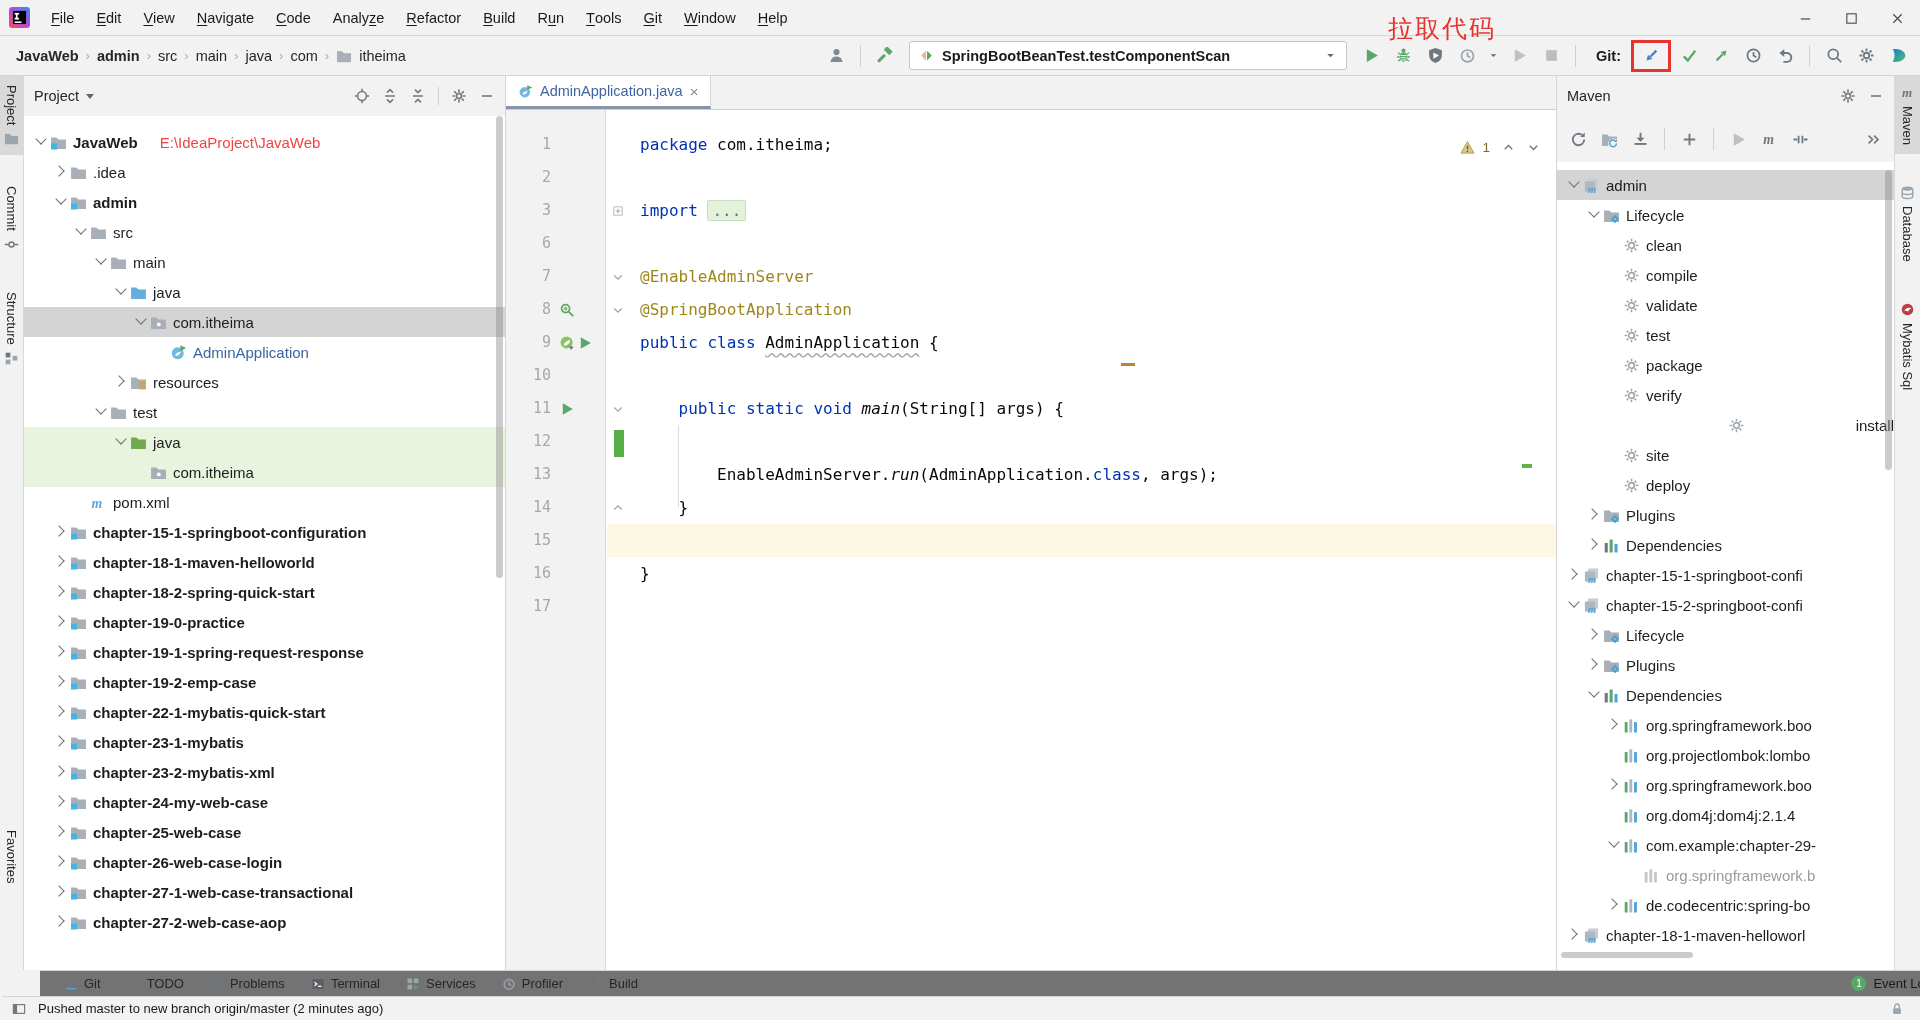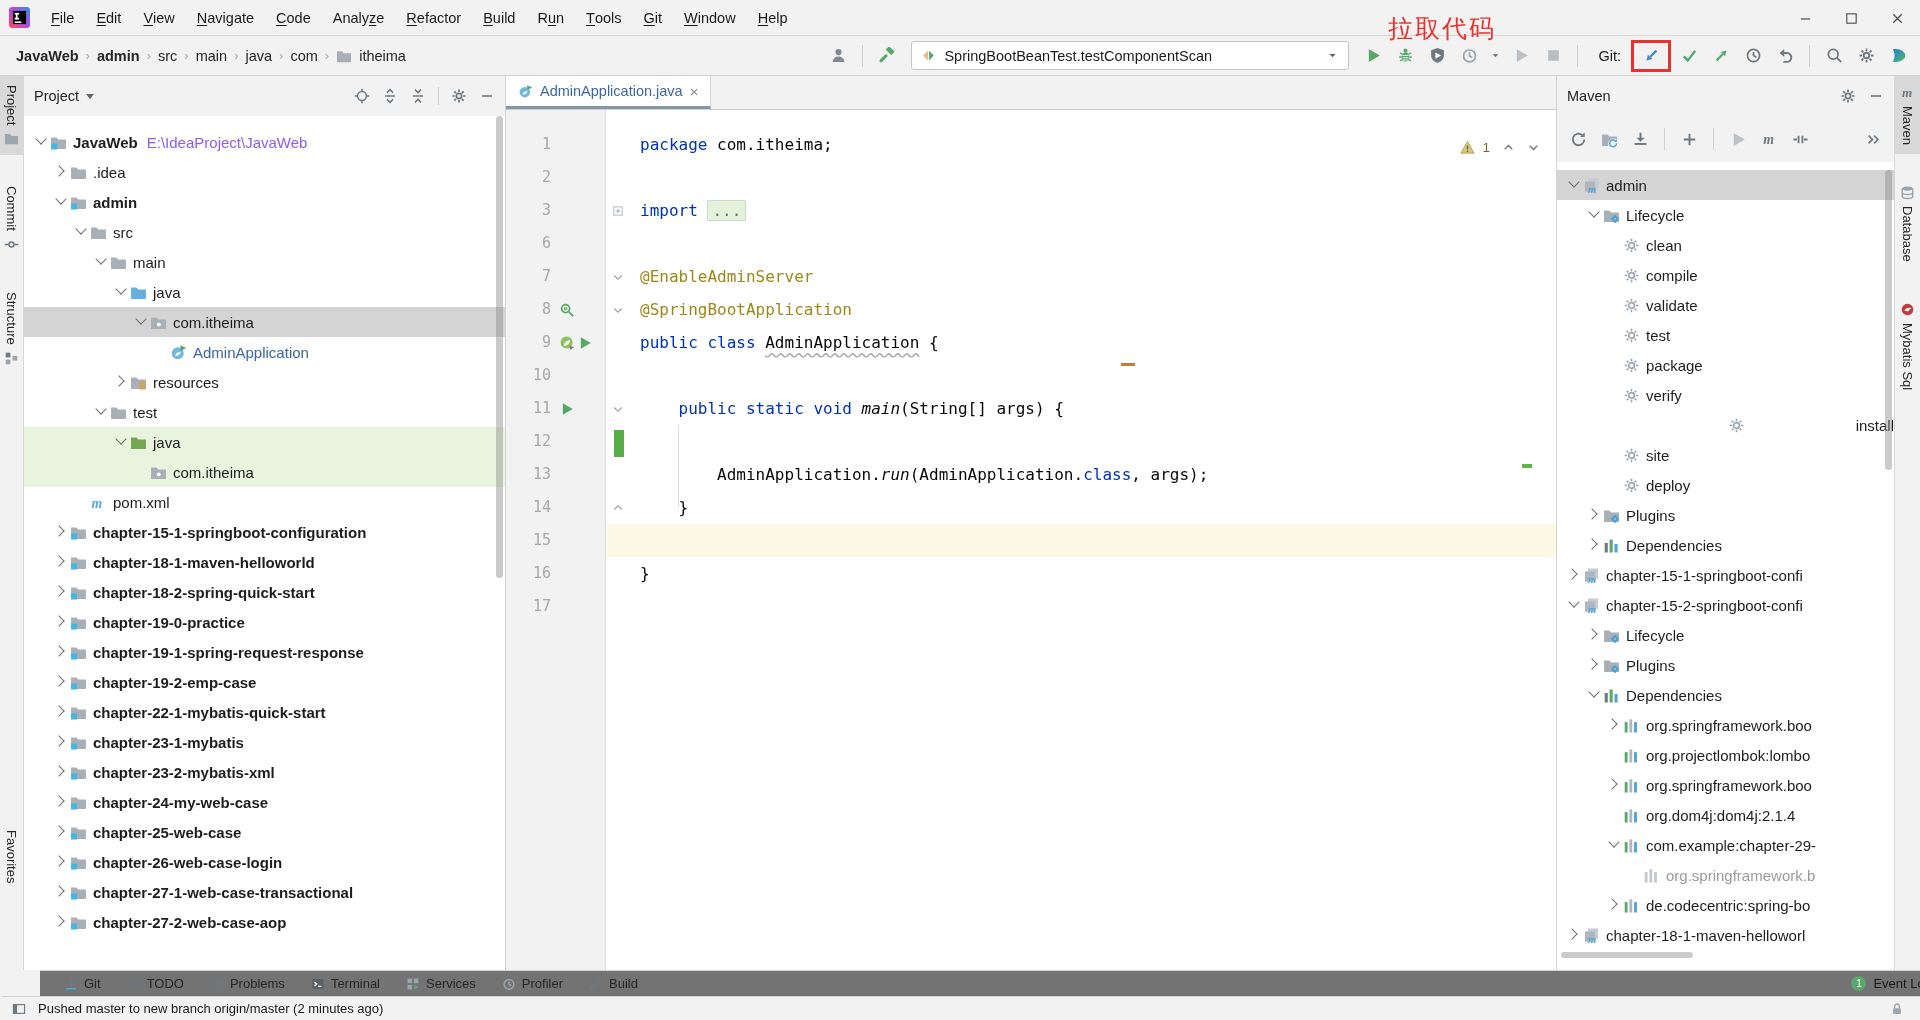--- a/index.html
+++ b/index.html
@@ -18,21 +18,21 @@
   .winbtn { width:46px; height:36px; display:flex; align-items:center; justify-content:center; }
   .winbtn span { width:15px; height:15px; display:block; }
 
   
   #toolbar { position:absolute; left:0; top:36px; width:1920px; height:40px; background:#F2F2F2; border-bottom:1px solid #D4D4D4; display:flex; align-items:center; padding:0 8px; }
   #breadcrumbs { display:flex; align-items:center; gap:7px; font-size:14.5px; margin-left:8px; }
   .crumb { color:#262626; }
   .crumb.b { font-weight:bold; }
   .crumb-sep { color:#ACACAC; font-size:13px; }
   .crumb-folder { width:16px; height:16px; display:inline-block; }
-  #tb-right { margin-left:auto; display:flex; align-items:center; gap:4px; }
+  #tb-right { margin-left:auto; display:flex; align-items:center; gap:4px;font-weight:bold; }
   .tbtn { width:28px; height:28px; display:flex; align-items:center; justify-content:center; }
   .tbtn span, .tbtn > i { width:17px; height:17px; display:block; }
   .tb-sep { width:1px; height:22px; background:#D1D1D1; margin:0 6px; }
   #run-combo { width:438px; height:29px; background:#FFF; border:1px solid #C6C6C6; border-radius:3px; display:flex; align-items:center; padding:0 9px; gap:8px; margin:0 6px; }
   #run-combo .cfg-icon { width:15px; height:15px; }
   #run-combo .cfg-label { font-size:14.5px; color:#1A1A1A; flex:1; white-space:nowrap; overflow:hidden; }
   #run-combo .cfg-arrow { width:13px; height:13px; }
   #git-label { font-size:14.5px; margin:0 6px 0 10px; color:#1A1A1A; }
   #git-update-wrap { border:3px solid #E5342F; padding:2px 6px; display:flex; align-items:center; }
   #red-note { position:absolute; left:1388px; top:12px; color:#E5342F; font-size:25px; font-weight:500; letter-spacing:2px; z-index:50; }
@@ -62,21 +62,21 @@
   .trow-green { background:#E9F4DF; }
   .chev, .chev-sp { width:18px; height:18px; flex:0 0 18px; position:relative; }
   .chev::after { content:""; position:absolute; left:5px; top:4px; width:7px; height:7px; border-right:1.6px solid #6E6E6E; border-bottom:1.6px solid #6E6E6E; }
   .chev-d::after { transform:rotate(45deg); top:2px; }
   .chev-r::after { transform:rotate(-45deg); left:3px; }
   .ticon { width:17px; height:17px; flex:0 0 17px; margin-right:6px; }
   .tlabel { font-size:15px; color:#1D1D1D; }
   .tlabel.b { font-weight:bold; }
   .tlabel.c-blue { color:#3866A3; }
   .tlabel.c-gray { color:#9A9A9A; }
-  .tsub { font-size:15px; color:#8b5cf6; margin-left:9px; }
+  .tsub { font-size:15px; color:#ef4444; margin-left:22px; }
   .vscroll { position:absolute; width:7px; background:rgba(140,140,140,.45); border-radius:4px; }
   #proj-scroll { right:2px; top:40px; height:462px; }
   #mvn-scroll { right:2px; top:94px; height:300px; }
   #mvn-hscroll { position:absolute; left:4px; bottom:12px; width:132px; height:6px; background:rgba(140,140,140,.45); border-radius:3px; }
 
   
   #editor { position:absolute; left:506px; top:0; width:1050px; height:894px; background:#404040; }
   #tabbar { height:34px; background:#F2F2F2; border-bottom:1px solid #CFCFCF; display:flex; }
   #tab-active { background:#FFF; display:flex; align-items:center; gap:7px; padding:0 12px; border-right:1px solid #D4D4D4; border-bottom:3px solid #8696A8; }
   #tab-active .tab-icon { width:15px; height:15px; }
@@ -935,21 +935,21 @@
               <div class="ln-code"></div>
             </div>
           </div>
           <div class="line">
             <div class="ln-gut">
               <div class="ln-num">13</div>
               <div class="ln-icons"></div>
             </div>
             <div class="ln-body">
               <div class="ln-fold"></div>
-              <div class="ln-code"><span class="tk-p">        AdminApplication.</span><span class="tk-m">run</span><span class="tk-p">(AdminApplication.</span><span class="tk-k">class</span><span class="tk-p">, args);</span></div>
+              <div class="ln-code"><span class="tk-p">        EnableAdminServer.</span><span class="tk-m">run</span><span class="tk-p">(AdminApplication.</span><span class="tk-k">class</span><span class="tk-p">, args);</span></div>
             </div>
           </div>
           <div class="line">
             <div class="ln-gut">
               <div class="ln-num">14</div>
               <div class="ln-icons"></div>
             </div>
             <div class="ln-body">
               <div class="ln-fold">
                 <span class="fmark">

